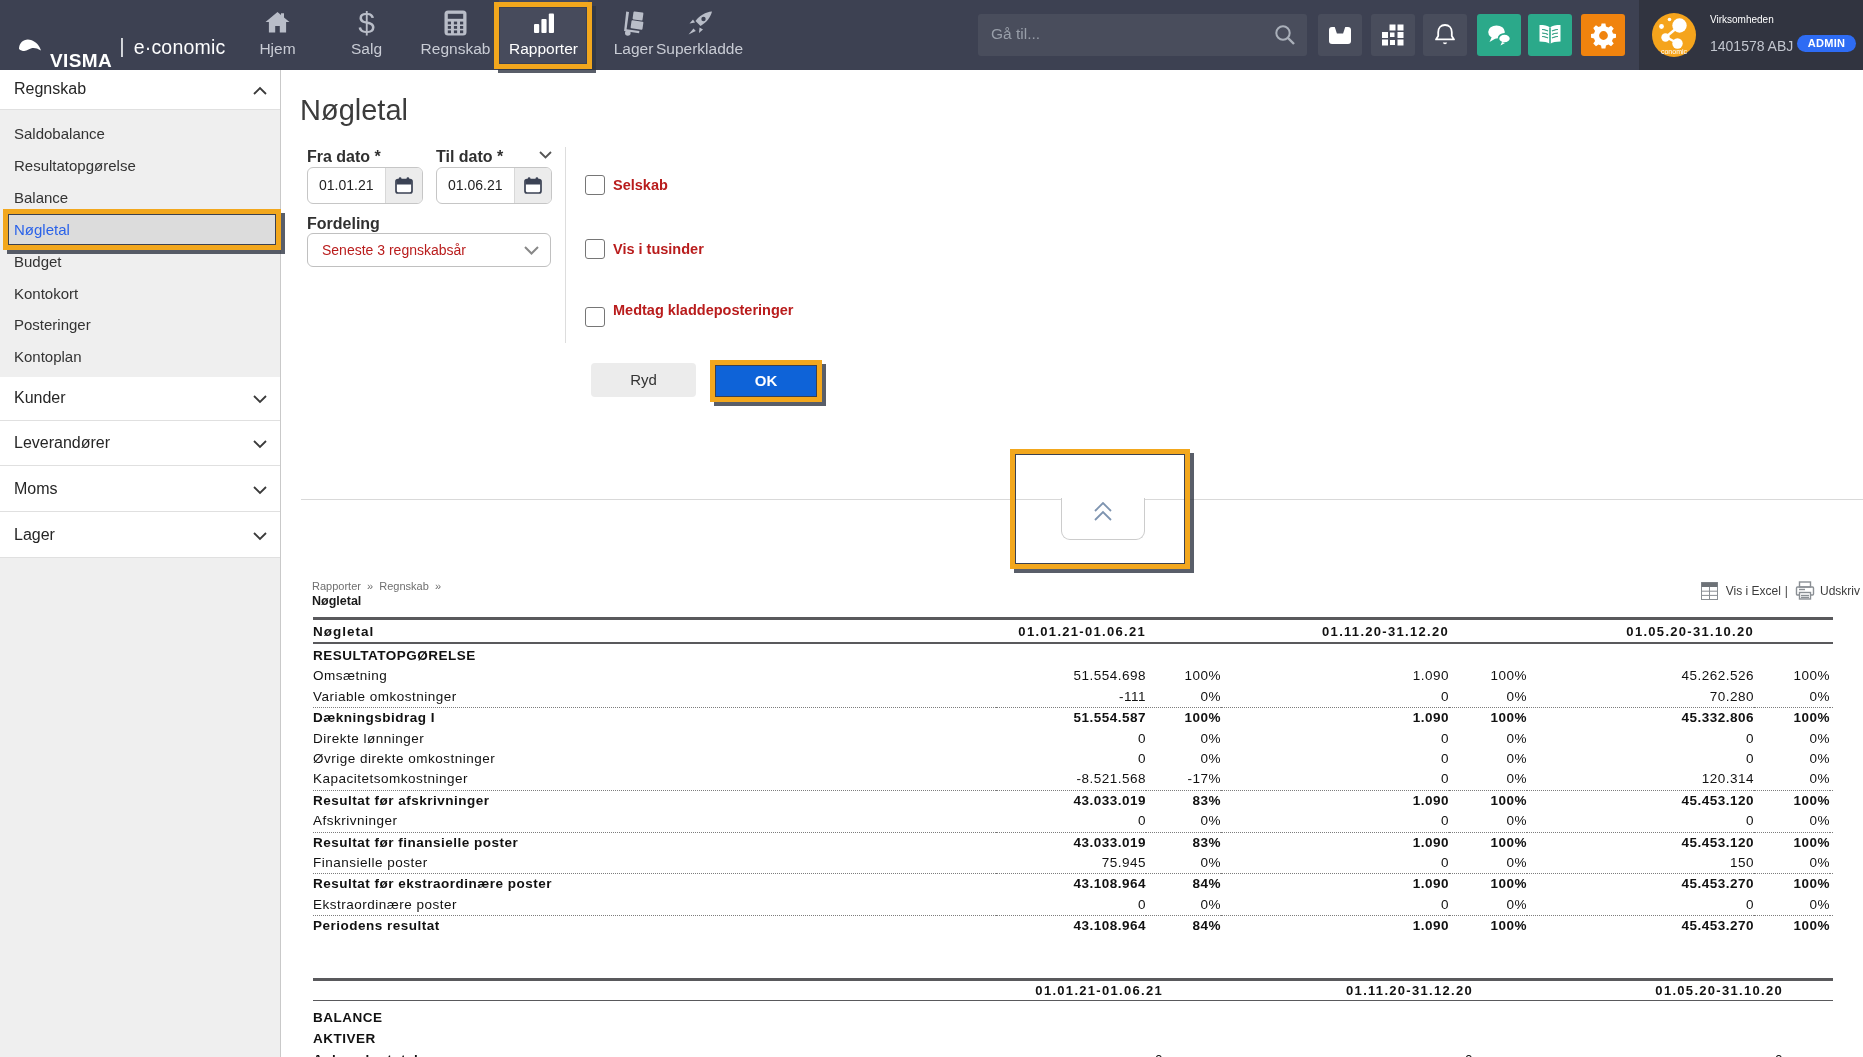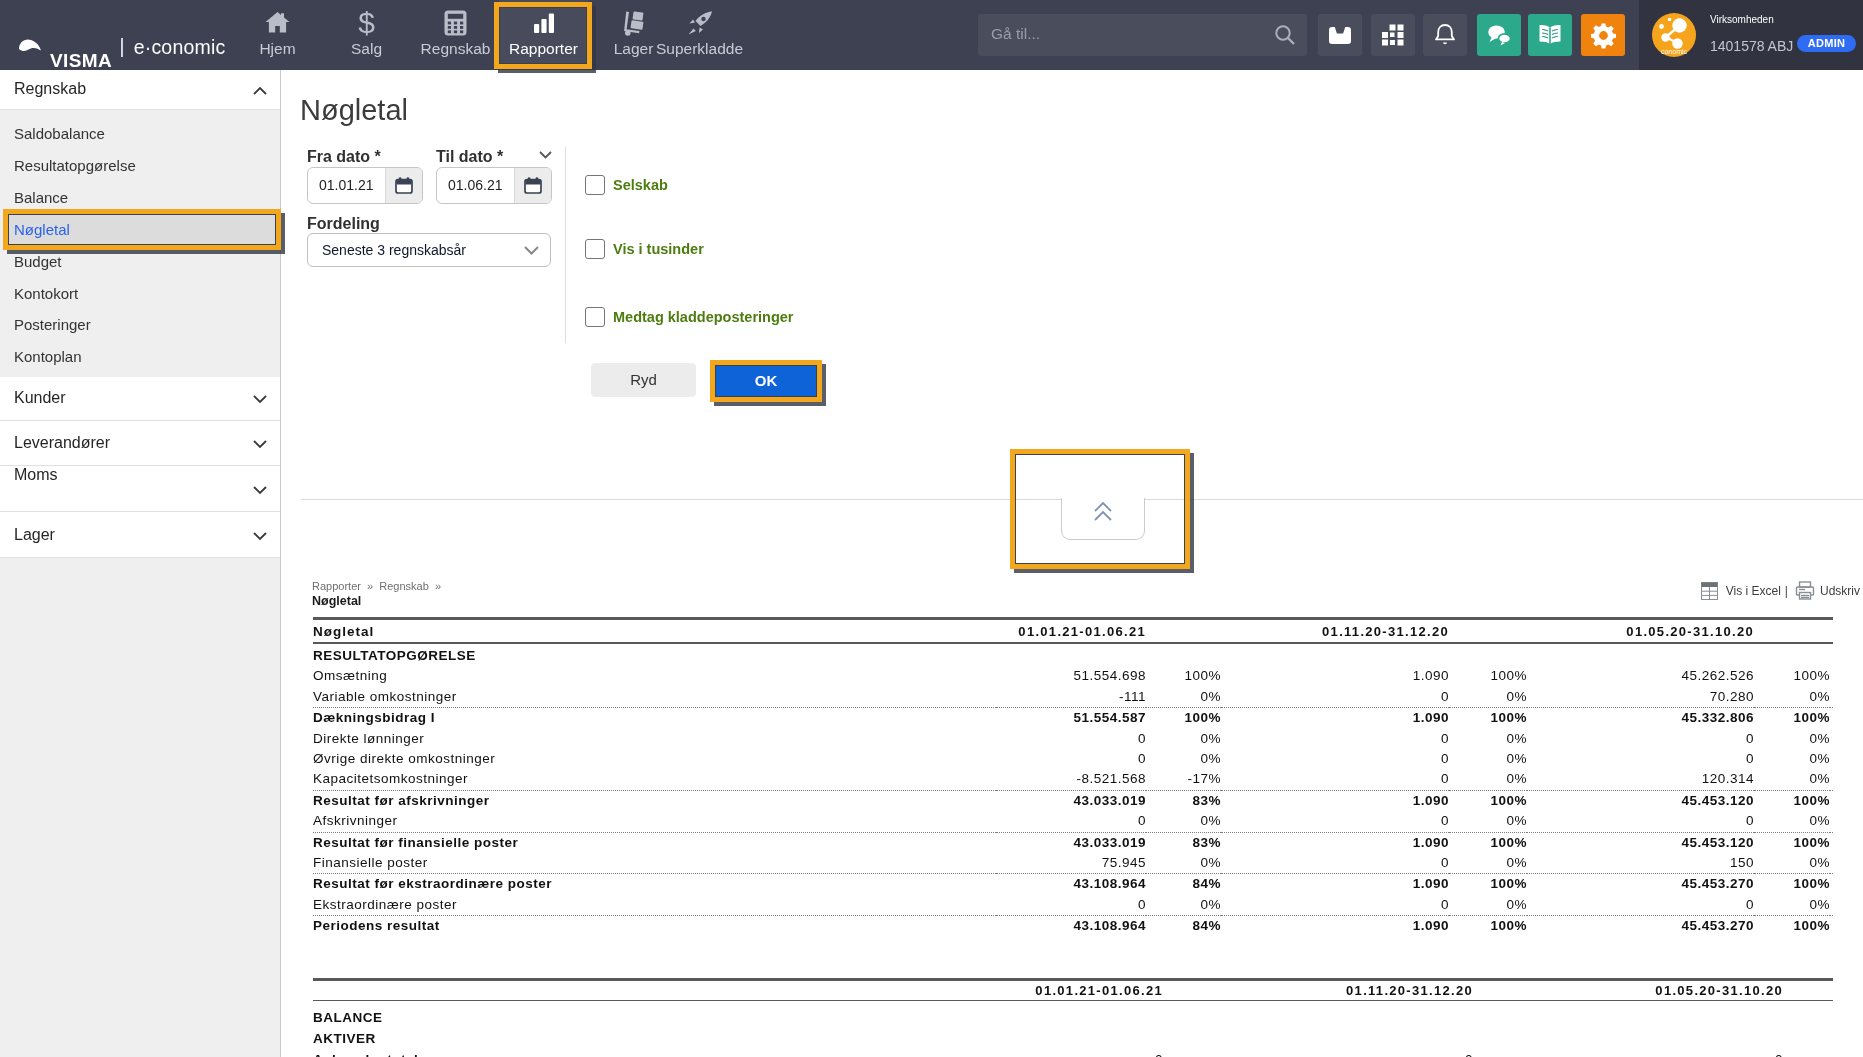--- a/index.html
+++ b/index.html
@@ -36,25 +36,25 @@
 #sel-bg{position:absolute;left:4px;top:140px;width:273px;height:39px;background:#dcdcdc;}
 
 #main{position:absolute;left:281px;top:70px;width:1582px;height:987px;background:#fff;}
 h1{position:absolute;left:19px;top:24px;margin:0;font-size:29px;font-weight:400;color:#3c3c3c;letter-spacing:0;}
 .flabel{position:absolute;font-size:16px;font-weight:bold;color:#303030;}
 .dinput{position:absolute;width:114px;height:35px;border:1px solid #c6c6c6;border-radius:6px;background:#fff;}
 .dinput .v{position:absolute;left:11px;top:9px;font-size:14px;color:#222;}
 .dinput .cal{position:absolute;right:0;top:0;width:36px;height:35px;background:#ececec;border-left:1px solid #d8d8d8;
  border-radius:0 5px 5px 0;display:flex;align-items:center;justify-content:center;}
 #fsel{position:absolute;left:26px;top:163px;width:242px;height:32px;border:1px solid #c0c0c0;border-radius:6px;}
-#fsel .v{position:absolute;left:14px;top:8px;font-size:14px;color:#0f172a;}
+#fsel .v{position:absolute;left:14px;top:8px;font-size:14px;color:#b91c1c;}
 #fsel svg{position:absolute;right:11px;top:12px;}
 #vdiv{position:absolute;left:284px;top:77px;width:1px;height:196px;background:#ddd;}
 .cb{position:absolute;left:304px;width:18px;height:18px;border:1.5px solid #767676;border-radius:3px;background:#fff;}
-.cblb{position:absolute;left:332px;font-size:14.5px;font-weight:bold;color:#4d7c0f;}
+.cblb{position:absolute;left:332px;font-size:14.5px;font-weight:bold;color:#b91c1c;}
 #btnryd{position:absolute;left:310px;top:293px;width:105px;height:34px;background:#ececec;border-radius:4px;
  font-size:15px;color:#333;text-align:center;line-height:34px;}
 #btnok{position:absolute;left:430px;top:291px;width:110px;height:40px;background:#0e63d8;border-radius:3px;
  font-size:15px;font-weight:bold;color:#fff;text-align:center;line-height:40px;}
 #hsep{position:absolute;left:20px;top:429px;width:1562px;height:1px;background:#d9d9d9;}
 #ctab{position:absolute;left:780px;top:428px;width:82px;height:41px;background:#fff;
  border:1px solid #ccc;border-top:none;border-radius:0 0 9px 9px;}
 
 #bread{position:absolute;left:31px;top:510px;font-size:11px;color:#6f6f6f;}
 #bcap{position:absolute;left:31px;top:524px;font-size:12.5px;font-weight:bold;color:#1a1a1a;}
@@ -262,21 +262,21 @@
         <polyline points="1,1 7,7 13,1" fill="none" stroke="#3a3a3a" stroke-width="1.8"></polyline>
       </svg>
     </div>
  <div class="sgroup" style="top:351px;height:44px;">
       <span class="t" style="top:13px;">Leverandører</span>
       <svg style="top:19px" width="14" height="9" viewBox="0 0 14 9">
         <polyline points="1,1 7,7 13,1" fill="none" stroke="#3a3a3a" stroke-width="1.8"></polyline>
       </svg>
     </div>
  <div class="sgroup" style="top:396px;height:45px;">
-      <span class="t" style="top:0;">Moms</span>
+      <span class="t" style="top:14px;">Moms</span>
       <svg style="top:20px" width="14" height="9" viewBox="0 0 14 9">
         <polyline points="1,1 7,7 13,1" fill="none" stroke="#3a3a3a" stroke-width="1.8"></polyline>
       </svg>
     </div>
  <div class="sgroup" style="top:442px;height:45px;">
       <span class="t" style="top:14px;">Lager</span>
       <svg style="top:20px" width="14" height="9" viewBox="0 0 14 9">
         <polyline points="1,1 7,7 13,1" fill="none" stroke="#3a3a3a" stroke-width="1.8"></polyline>
       </svg>
     </div>
@@ -317,21 +317,21 @@
       <svg width="15" height="9" viewBox="0 0 15 9">
         <polyline points="1,1 7.5,7.5 14,1" fill="none" stroke="#888" stroke-width="2"></polyline>
       </svg>
     </div>
  <div id="vdiv"></div>
  <div class="cb" style="top:105px;"></div>
     <div class="cblb" style="top:107px;">Selskab</div>
  <div class="cb" style="top:169px;"></div>
     <div class="cblb" style="top:171px;">Vis i tusinder</div>
  <div class="cb" style="top:237px;"></div>
-    <div class="cblb" style="top:239px;text-align:right;">Medtag kladdeposteringer</div>
+    <div class="cblb" style="top:232px;text-align:right;">Medtag kladdeposteringer</div>
  <div id="btnryd">Ryd</div>
  <div id="btnok">OK</div>
  <div id="hsep"></div>
  <div id="ctab">
       <svg style="position:absolute;left:32px;top:4px;" width="18" height="19" viewBox="0 0 18 19">
         <g fill="none" stroke="#7e94b0" stroke-width="1.8">
           <polyline points="1,9 9,1 17,9"></polyline>
           <polyline points="1,18 9,10 17,18"></polyline>
         </g>
       </svg>

